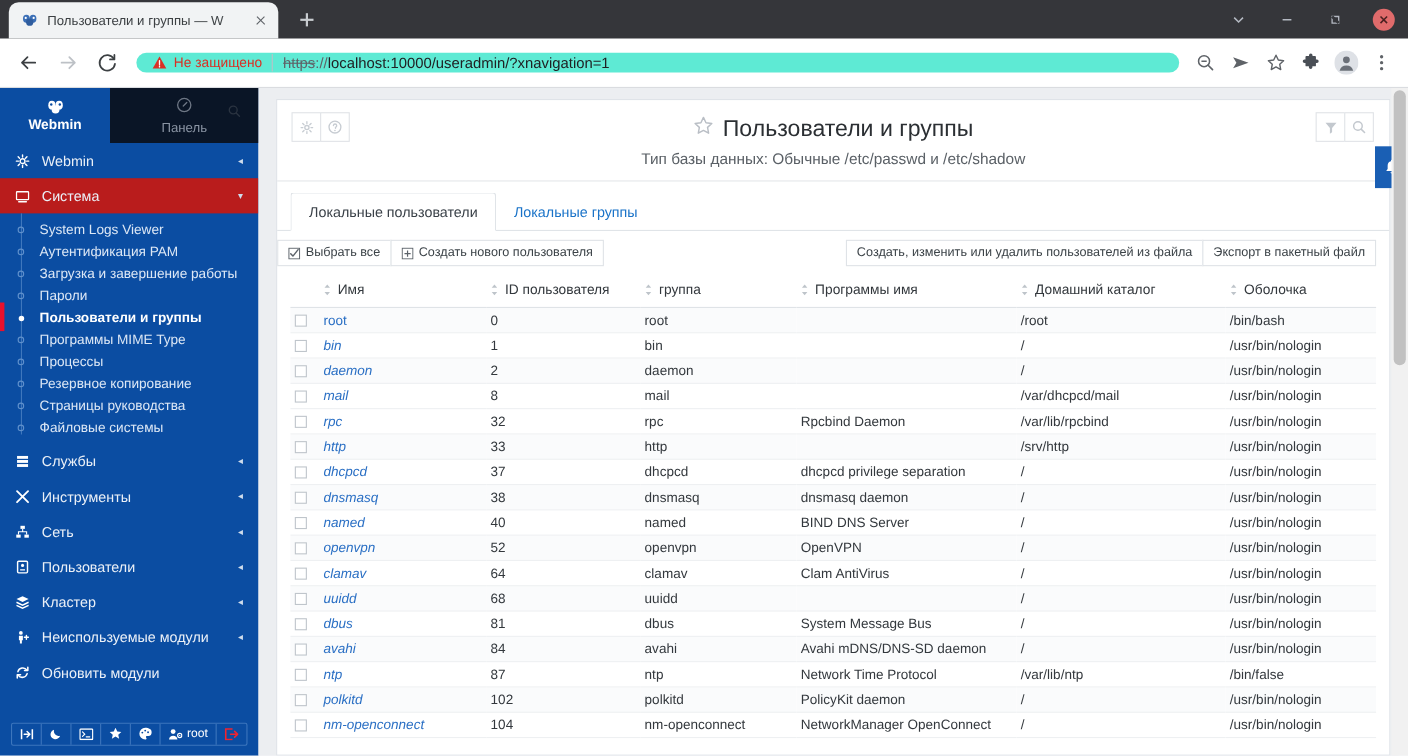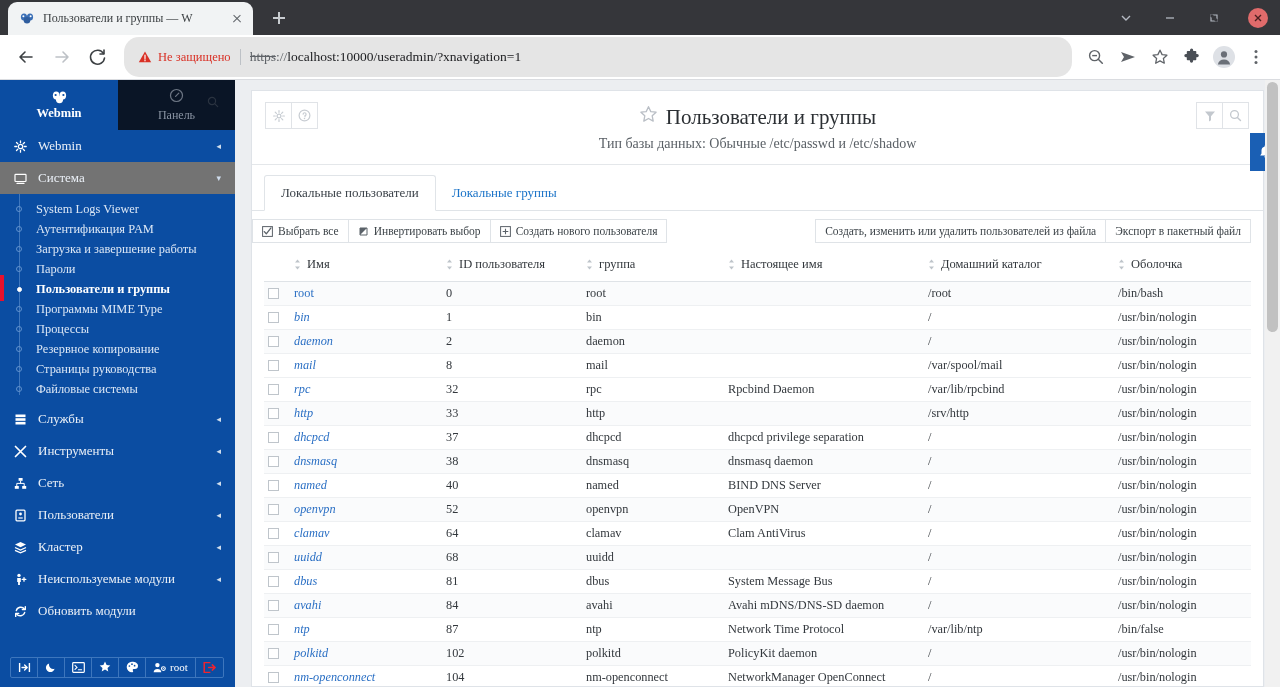--- a/index.html
+++ b/index.html
@@ -4,21 +4,21 @@
 <style>
   * { box-sizing: border-box; margin: 0; padding: 0; }
   html, body {
     width: 1280px; height: 687px;
     overflow: hidden;
     font-family: "Liberation Sans", sans-serif;
     background: #fff;
   }
 
   
-  .browser { width: 1280px; height: 687px; display: flex; flex-direction: column; font-family: Liberation Serif, serif; }
+  .browser { width: 1280px; height: 687px; display: flex; flex-direction: column; }
   .tabstrip {
     height: 35px; background: #35363a; display: flex; align-items: flex-end;
     position: relative; flex: none;
   }
   .tab {
     height: 33px; width: 245px; background: #f1f3f4; border-radius: 9px 9px 0 0;
     display: flex; align-items: center; padding: 0 8px 0 11px; margin-left: 8px;
     position: relative;
   }
   .tab-favicon { width: 16px; height: 16px; flex: none; margin-right: 8px; display:block; }
@@ -54,21 +54,21 @@
     display:flex; align-items:center; justify-content:center;
   }
 
   .toolbar {
     height: 45px; background: #ffffff; display: flex; align-items: center;
     padding: 0 8px; flex: none; border-bottom: 1px solid #dadce0;
   }
   .tb-btn { width: 32px; height: 32px; display:flex; align-items:center; justify-content:center; flex:none; }
   .tb-btn.nav { width: 36px; }
   .omnibox {
-    flex: 1; height: 40px; background: #e5e5e5; border-radius: 15px;
+    flex: 1; height: 18px; background: #5eead4; border-radius: 15px;
     display: flex; align-items: center; padding: 0 14px; margin: 0 8px;
     min-width: 0;
   }
   .warn-tri { width: 14px; height: 14px; flex: none; margin-right: 6px; }
   .not-secure { font-size: 12.5px; color: #d93025; white-space: nowrap; }
   .omni-sep { width:1px; height:16px; background:#bdc1c6; margin: 0 9px; flex:none; }
   .url { font-size: 13.5px; color: #202124; white-space: nowrap; overflow: hidden; }
   .url .scheme { color: #5f6368; text-decoration: line-through; }
   .url .sep-txt { color: #5f6368; }
   .tb-right { display: flex; align-items: center; flex: none; }
@@ -82,32 +82,32 @@
     position: relative; color: #fff;
   }
   .sb-head { height: 50px; display: flex; flex: none; }
   .sb-brand {
     flex: 1; display: flex; flex-direction: column; align-items: center; justify-content: center;
     gap: 1px;
   }
   .sb-brand-logo { width: 17px; height: 15px; display:block; }
   .sb-brand-name { font-size: 12.5px; font-weight: bold; color:#fff; }
   .sb-dash {
-    width: 117px; background: #0a1526; display: flex; flex-direction: column;
+    width: 135px; background: #0a1526; display: flex; flex-direction: column;
     align-items: center; justify-content: center; gap: 1px; position: relative;
   }
   .sb-dash-label { font-size: 12px; color: #8a94a3; }
   .sb-dash-search { position:absolute; right:16px; top:14px; }
 
   .sb-scroll { flex: 1; overflow: hidden; }
   .sb-group {
     height: 32px; display: flex; align-items: center; padding: 0 14px 0 14px;
     font-size: 13px; color: #ebf0f7; position: relative;
   }
-  .sb-group.sel { background: #737373; }
+  .sb-group.sel { background: #b91c1c; }
   .sb-group .gi { width: 16px; flex:none; display:flex; align-items:center; justify-content:flex-start; margin-right: 8px;}
   .sb-group .gl { flex: 1; white-space: nowrap; }
   .sb-group .ga { font-size: 9px; color: #cfdcec; flex: none; }
 
   .sb-sub {
     position: relative; height: 20px; display: flex; align-items: center;
     padding-left: 36px; font-size: 12.4px; color: #dce7f5; white-space: nowrap;
   }
   .sb-sub .bullet {
     position: absolute; left: 16px; top: 7px; width: 6px; height: 6px;
@@ -608,27 +608,20 @@
         </div>
 
         <div class="toolrow">
           <div class="btngrp">
             <div class="tbtn">
               <svg width="11" height="11" viewBox="0 0 11 11">
                   <rect x="0.6" y="0.6" width="9.8" height="9.8" fill="none" stroke="#5b6269" stroke-width="1"></rect>
                   <path d="M2.3 5.6l2 2.2L9 1.9" stroke="#5b6269" stroke-width="1.3" fill="none" stroke-linecap="round" stroke-linejoin="round"></path>
                 </svg>
               <span>Выбрать все</span>
-            </div>
-            <div class="tbtn">
-              <svg width="11" height="11" viewBox="0 0 11 11">
-                  <path d="M2 2h7v7H2z" fill="none" stroke="#5b6269" stroke-width="1"></path>
-                  <path d="M2 2h7l-7 7z" fill="#5b6269"></path>
-                </svg>
-              <span>Инвертировать выбор</span>
             </div>
             <div class="tbtn">
               <svg width="11" height="11" viewBox="0 0 11 11">
                   <rect x="0.6" y="0.6" width="9.8" height="9.8" fill="none" stroke="#5b6269" stroke-width="1"></rect>
                   <path d="M5.5 2.7v5.6M2.7 5.5h5.6" stroke="#5b6269" stroke-width="1.1"></path>
                 </svg>
               <span>Создать нового пользователя</span>
             </div>
           </div>
           <div class="btngrp right">
@@ -681,21 +674,21 @@
                       </svg>
                     <span>группа</span>
                   </span>
                 </th>
                 <th>
                   <span class="sortwrap">
                     <svg width="7" height="11" viewBox="0 0 7 11">
                         <path d="M3.5 0.6L6 3.5H1z" fill="#bec4ca"></path>
                         <path d="M3.5 10.4L1 7.5h5z" fill="#bec4ca"></path>
                       </svg>
-                    <span>Настоящее имя</span>
+                    <span>Программы имя</span>
                   </span>
                 </th>
                 <th>
                   <span class="sortwrap">
                     <svg width="7" height="11" viewBox="0 0 7 11">
                         <path d="M3.5 0.6L6 3.5H1z" fill="#bec4ca"></path>
                         <path d="M3.5 10.4L1 7.5h5z" fill="#bec4ca"></path>
                       </svg>
                     <span>Домашний каталог</span>
                   </span>
@@ -746,21 +739,21 @@
                   <td>/usr/bin/nologin</td>
                 </tr>
                 <tr class="">
                   <td>
                     <span class="cb"></span>
                   </td>
                   <td><span class="uname">mail</span></td>
                   <td>8</td>
                   <td>mail</td>
                   <td></td>
-                  <td>/var/spool/mail</td>
+                  <td>/var/dhcpcd/mail</td>
                   <td>/usr/bin/nologin</td>
                 </tr>
                 <tr class="">
                   <td>
                     <span class="cb"></span>
                   </td>
                   <td><span class="uname">rpc</span></td>
                   <td>32</td>
                   <td>rpc</td>
                   <td>Rpcbind Daemon</td>

